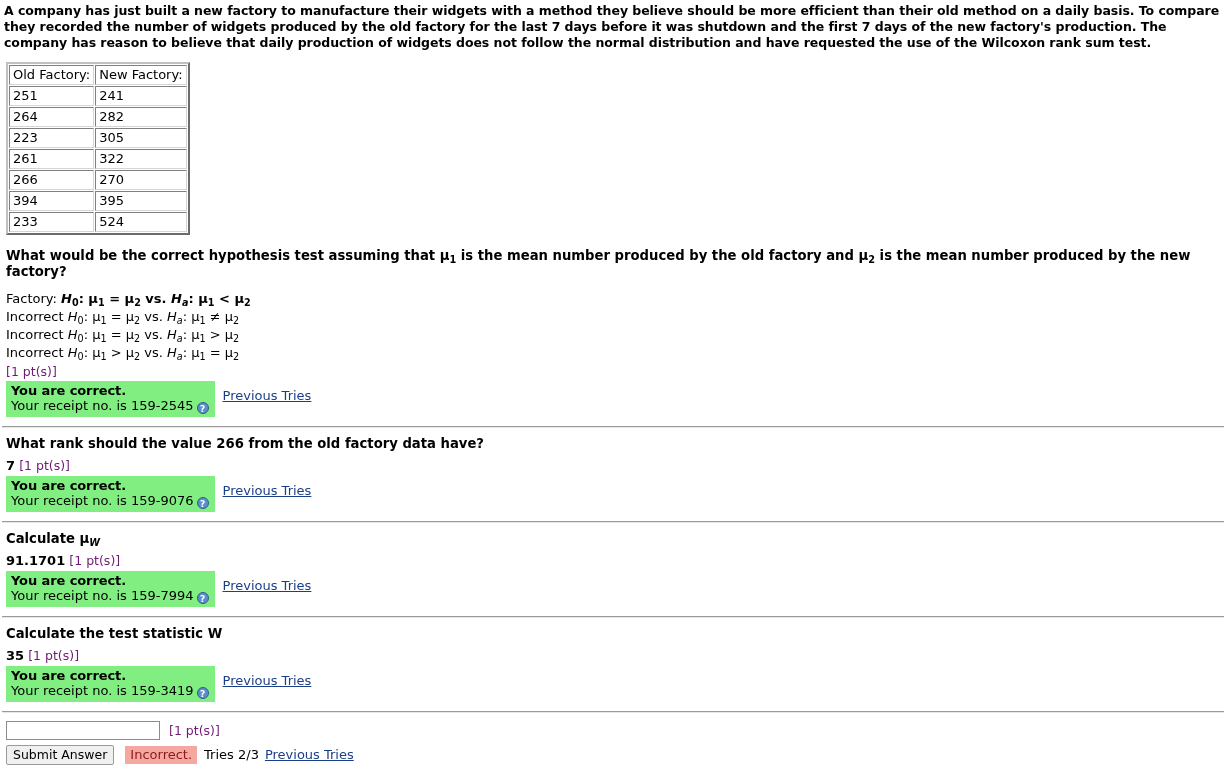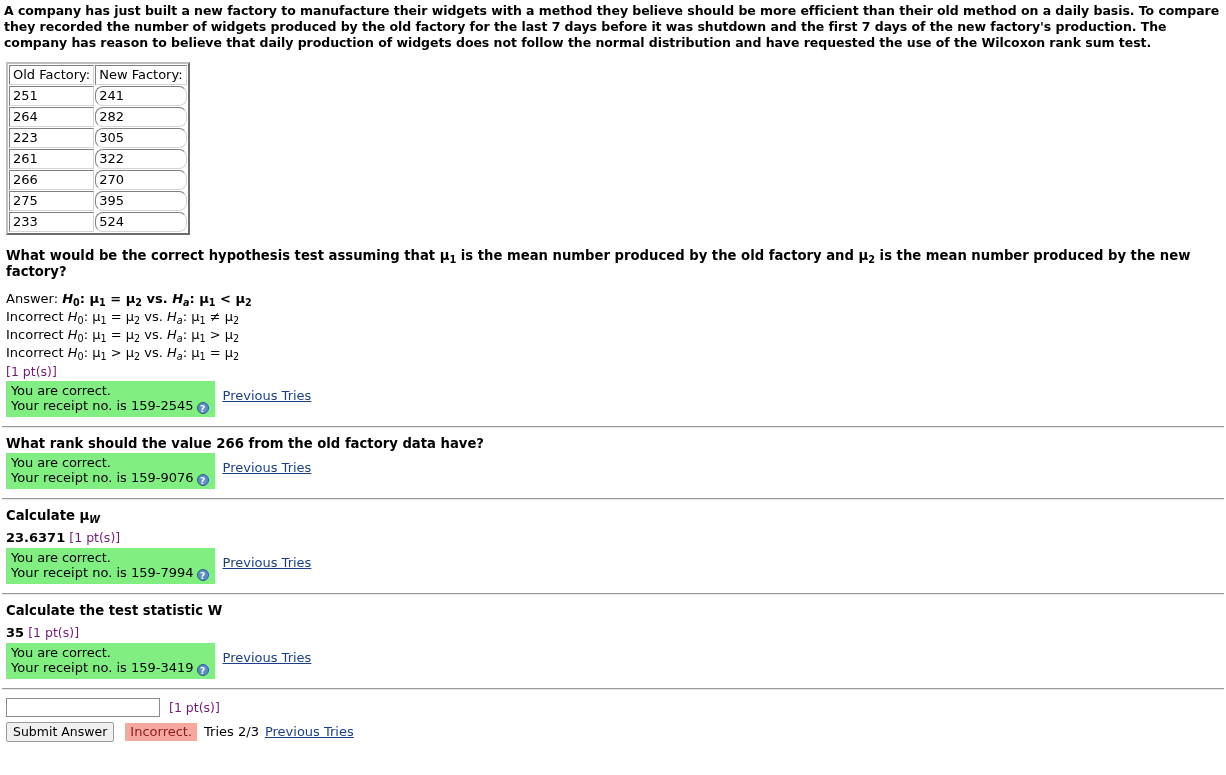--- a/index.html
+++ b/index.html
@@ -37,21 +37,21 @@
     line-height: 15px;
   }
   table.data-table td {
     border: 1.5px inset #d4d4d4;
     padding: 1px 3px 2px 3px;
     vertical-align: top;
     white-space: nowrap;
   }
   table.data-table td.hdr { }
   table.data-table td.cell-old { width: 74px; }
-  table.data-table td.cell-new { width: 78px; border-radius: 8px; }
+  table.data-table td.cell-new { width: 78px; }
 
   
   .qblock { padding: 0 0 0 2px; }
   .qtitle {
     font-weight: bold;
     font-size: 13.2px;
     margin: 0 0 0 2px;
     line-height: 16px;
   }
   hr.sep {
@@ -98,21 +98,21 @@
   }
   .correct-box {
     background: #80ee80;
     padding: 2px 6px 3px 5px;
     line-height: 15px;
     font-size: 13px;
     display: inline-block;
     min-width: 188px;
   }
   .correct-box .cb-title {
-    font-weight: normal;
+    font-weight: bold;
     display: block;
     letter-spacing: -0.1px;
   }
   .correct-box .cb-receipt { display: block; white-space: nowrap; }
   .help-icon {
     display: inline-block;
     width: 12px;
     height: 12px;
     border-radius: 50%;
     background: #5b8fc9;
@@ -211,39 +211,39 @@
         </tr>
         <tr>
           <td class="cell-old">261</td>
           <td class="cell-new">322</td>
         </tr>
         <tr>
           <td class="cell-old">266</td>
           <td class="cell-new">270</td>
         </tr>
         <tr>
-          <td class="cell-old">275</td>
+          <td class="cell-old">394</td>
           <td class="cell-new">395</td>
         </tr>
         <tr>
           <td class="cell-old">233</td>
           <td class="cell-new">524</td>
         </tr>
       </tbody>
     </table>
   </div>
 
   <div class="qblock" style="margin-top:13px;">
     <div class="qtitle">
       <span>What would be the correct hypothesis test assuming that </span><span>μ</span><sub>1</sub><span> is the mean number produced by the old factory and </span><span>μ</span><sub>2</sub><span> is the mean number produced by the new factory?</span>
     </div>
 
     <div class="foils">
       <div class="foil correct">
-        <span class="lead">Answer: </span><span class="hsym">H</span><sub>0</sub>: μ<sub>1</sub> <span>=</span> μ<sub>2</sub> vs. <span class="hsym">H</span><sub class="subi">a</sub>: μ<sub>1</sub> <span>&lt;</span> μ<sub>2</sub>
+        <span class="lead">Factory: </span><span class="hsym">H</span><sub>0</sub>: μ<sub>1</sub> <span>=</span> μ<sub>2</sub> vs. <span class="hsym">H</span><sub class="subi">a</sub>: μ<sub>1</sub> <span>&lt;</span> μ<sub>2</sub>
       </div>
       <div class="foil">
         <span class="lead">Incorrect </span><span class="hsym">H</span><sub>0</sub>: μ<sub>1</sub> <span>=</span> μ<sub>2</sub> vs. <span class="hsym">H</span><sub class="subi">a</sub>: μ<sub>1</sub> <span>≠</span> μ<sub>2</sub>
       </div>
       <div class="foil">
         <span class="lead">Incorrect </span><span class="hsym">H</span><sub>0</sub>: μ<sub>1</sub> <span>=</span> μ<sub>2</sub> vs. <span class="hsym">H</span><sub class="subi">a</sub>: μ<sub>1</sub> <span>&gt;</span> μ<sub>2</sub>
       </div>
       <div class="foil">
         <span class="lead">Incorrect </span><span class="hsym">H</span><sub>0</sub>: μ<sub>1</sub> <span>&gt;</span> μ<sub>2</sub> vs. <span class="hsym">H</span><sub class="subi">a</sub>: μ<sub>1</sub> <span>=</span> μ<sub>2</sub>
       </div>
@@ -259,35 +259,39 @@
         <span class="cb-receipt"><span>Your receipt no. is </span><span>159-2545</span><span class="help-icon">?</span></span>
       </div>
       <a href="#" class="prevtries">Previous Tries</a>
     </div>
   </div>
 
   <hr class="sep">
 
   <div class="qblock">
     <div class="qtitle">What rank should the value 266 from the old factory data have?</div>
+    <div class="ansline">
+      <span class="ansval">7</span>
+      <span class="pts">[1 pt(s)]</span>
+    </div>
     <div class="fbrow">
       <div class="correct-box">
         <span class="cb-title">You are correct.</span>
         <span class="cb-receipt"><span>Your receipt no. is </span><span>159-9076</span><span class="help-icon">?</span></span>
       </div>
       <a href="#" class="prevtries">Previous Tries</a>
     </div>
   </div>
 
   <hr class="sep">
 
   <div class="qblock">
     <div class="qtitle"><span>Calculate </span><span>μ</span><sub class="subi">W</sub></div>
     <div class="ansline">
-      <span class="ansval">23.6371</span>
+      <span class="ansval">91.1701</span>
       <span class="pts">[1 pt(s)]</span>
     </div>
     <div class="fbrow">
       <div class="correct-box">
         <span class="cb-title">You are correct.</span>
         <span class="cb-receipt"><span>Your receipt no. is </span><span>159-7994</span><span class="help-icon">?</span></span>
       </div>
       <a href="#" class="prevtries">Previous Tries</a>
     </div>
   </div>

